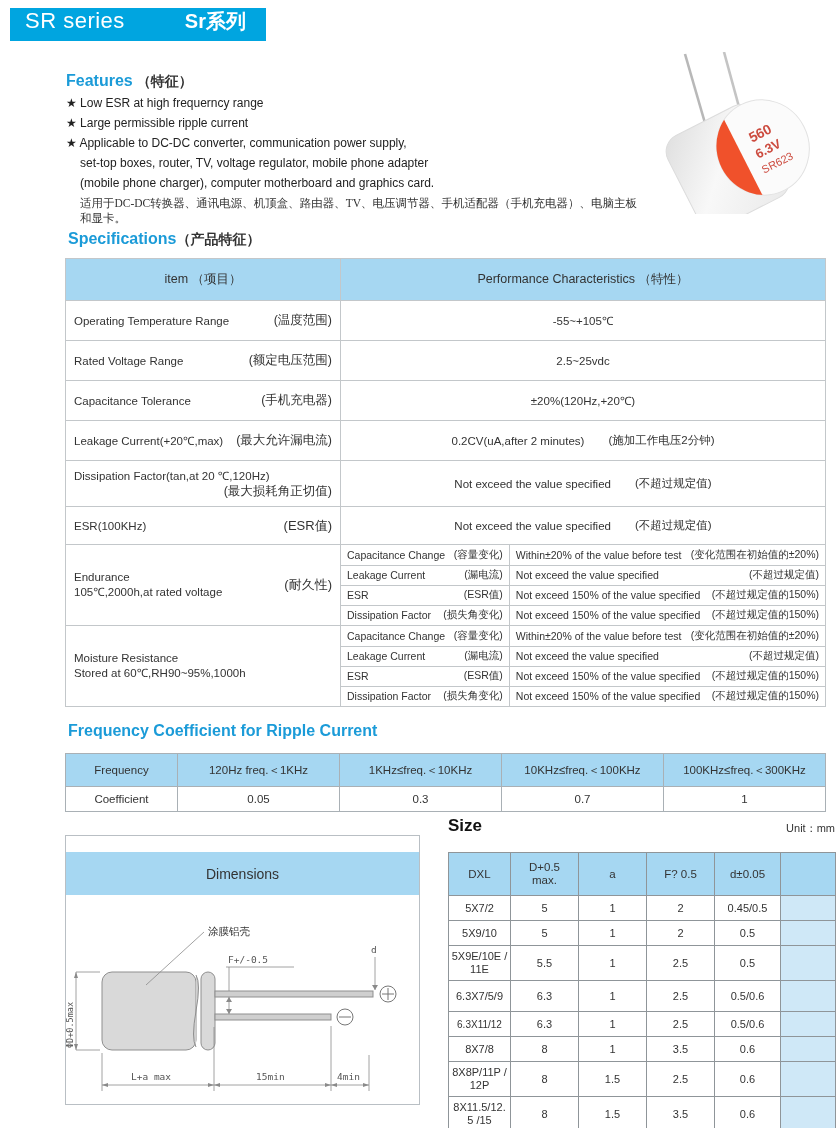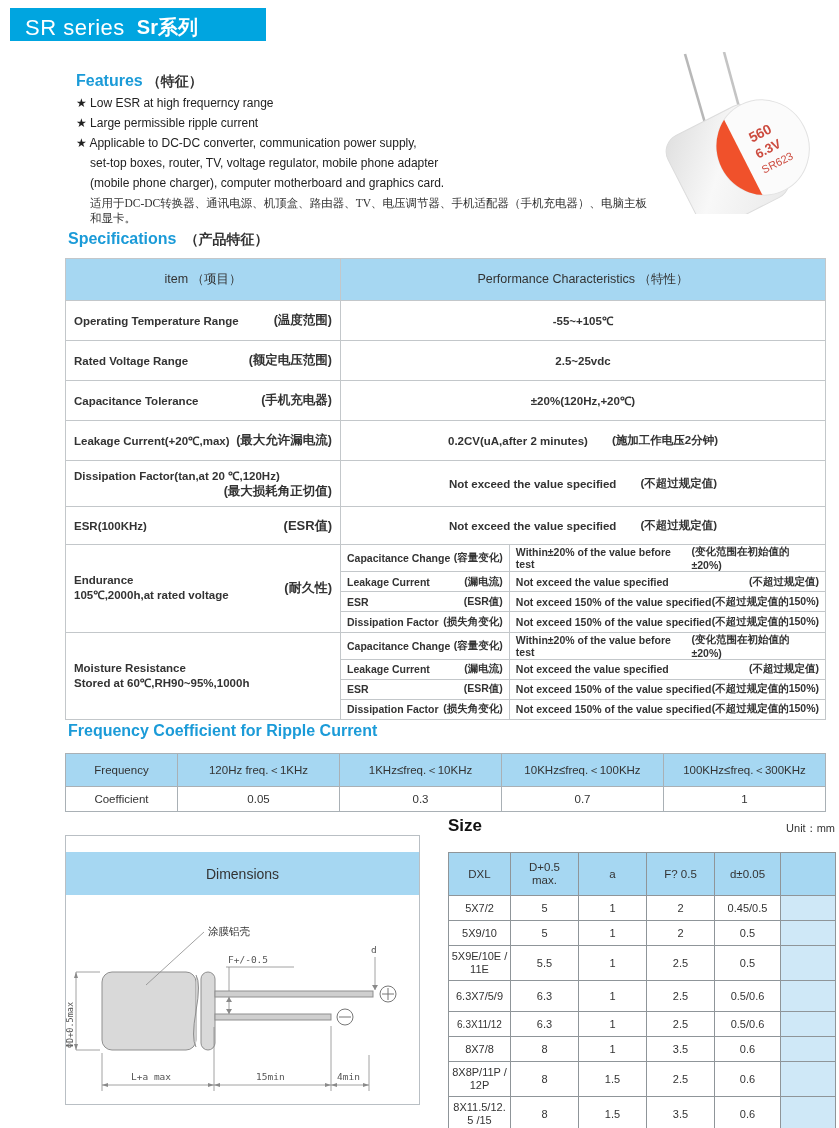--- a/index.html
+++ b/index.html
@@ -1,44 +1,44 @@
 <!DOCTYPE html>
 <html><head>
 <meta charset="utf-8">
 <style>
   html,body{margin:0;padding:0;background:#fff;}
   .page{position:relative;width:839px;height:1128px;background:#fff;overflow:hidden;
         font-family:"Liberation Sans",sans-serif;color:#333;}
 
   
   .title-bar{position:absolute;left:10px;top:8px;width:256px;height:33px;background:#00A5E0;
-             color:#fff;display:flex;align-items:flex-end;padding-left:15px;box-sizing:border-box;}
+             color:#fff;display:flex;align-items:flex-start;padding-left:15px;box-sizing:border-box;gap:40px;}
   .title-bar .t1{font-size:22px;font-weight:500;letter-spacing:.5px;}
-  .title-bar .t2{font-size:20px;font-weight:700;margin-left:12px;}
+  .title-bar .t2{font-size:20px;font-weight:700;margin-left:20px;}
 
   
   .sec-head{position:absolute;font-size:16px;font-weight:700;color:#1B9BD8;}
-  .sec-head .cn{color:#333;font-weight:600;font-size:14px;margin-left:8px;}
-
-  
-  .features{position:absolute;left:76px;top:72px;width:580px;font-size:12px;color:#222;}
+  .sec-head .cn{color:#333;font-weight:600;font-size:14px;margin-left:0;}
+
+  
+  .features{position:absolute;left:66px;top:72px;width:580px;font-size:12px;color:#222;}
   .features .fh{font-size:16px;font-weight:700;color:#1B9BD8;}
   .features .fh .cn{color:#333;font-weight:600;font-size:14px;margin-left:4px;}
   .features .ln{margin-top:5px;line-height:15px;}
   .features .indent{margin-left:14px;}
   .features .cnline{font-family:"Liberation Serif",serif;font-size:11.5px;color:#333;margin-left:14px;}
 
   
   .cap-photo{position:absolute;left:645px;top:52px;width:190px;height:162px;}
 
   
   table{border-collapse:collapse;}
   .spec-table{position:absolute;left:65px;top:258px;width:760px;table-layout:fixed;
               font-size:11.5px;color:#333;}
-  .spec-table td,.spec-table th{border:1px solid #c3c7ca;padding:0 8px;box-sizing:border-box;font-weight:bold;}
+  .spec-table td,.spec-table th{border:1px solid #c3c7ca;padding:0 8px;box-sizing:border-box;}
   .spec-table th{background:#A6D7F2;font-weight:400;font-size:12.5px;height:42px;}
   .itemcell{display:flex;justify-content:space-between;align-items:center;width:100%;}
   .itemcell .cn{font-size:12.5px;}
   .valcell{text-align:center;}
   .val2{display:flex;justify-content:center;gap:24px;align-items:center;}
   .twoLine{line-height:15px;}
   .subtab{width:100%;border-collapse:collapse;table-layout:fixed;font-size:10.5px;}
   .subtab td{border:0;border-bottom:1px solid #c3c7ca;height:20px;padding:0 6px;}
   .subtab tr:last-child td{border-bottom:0;}
   .subtab td.sv{border-left:1px solid #c3c7ca;}

